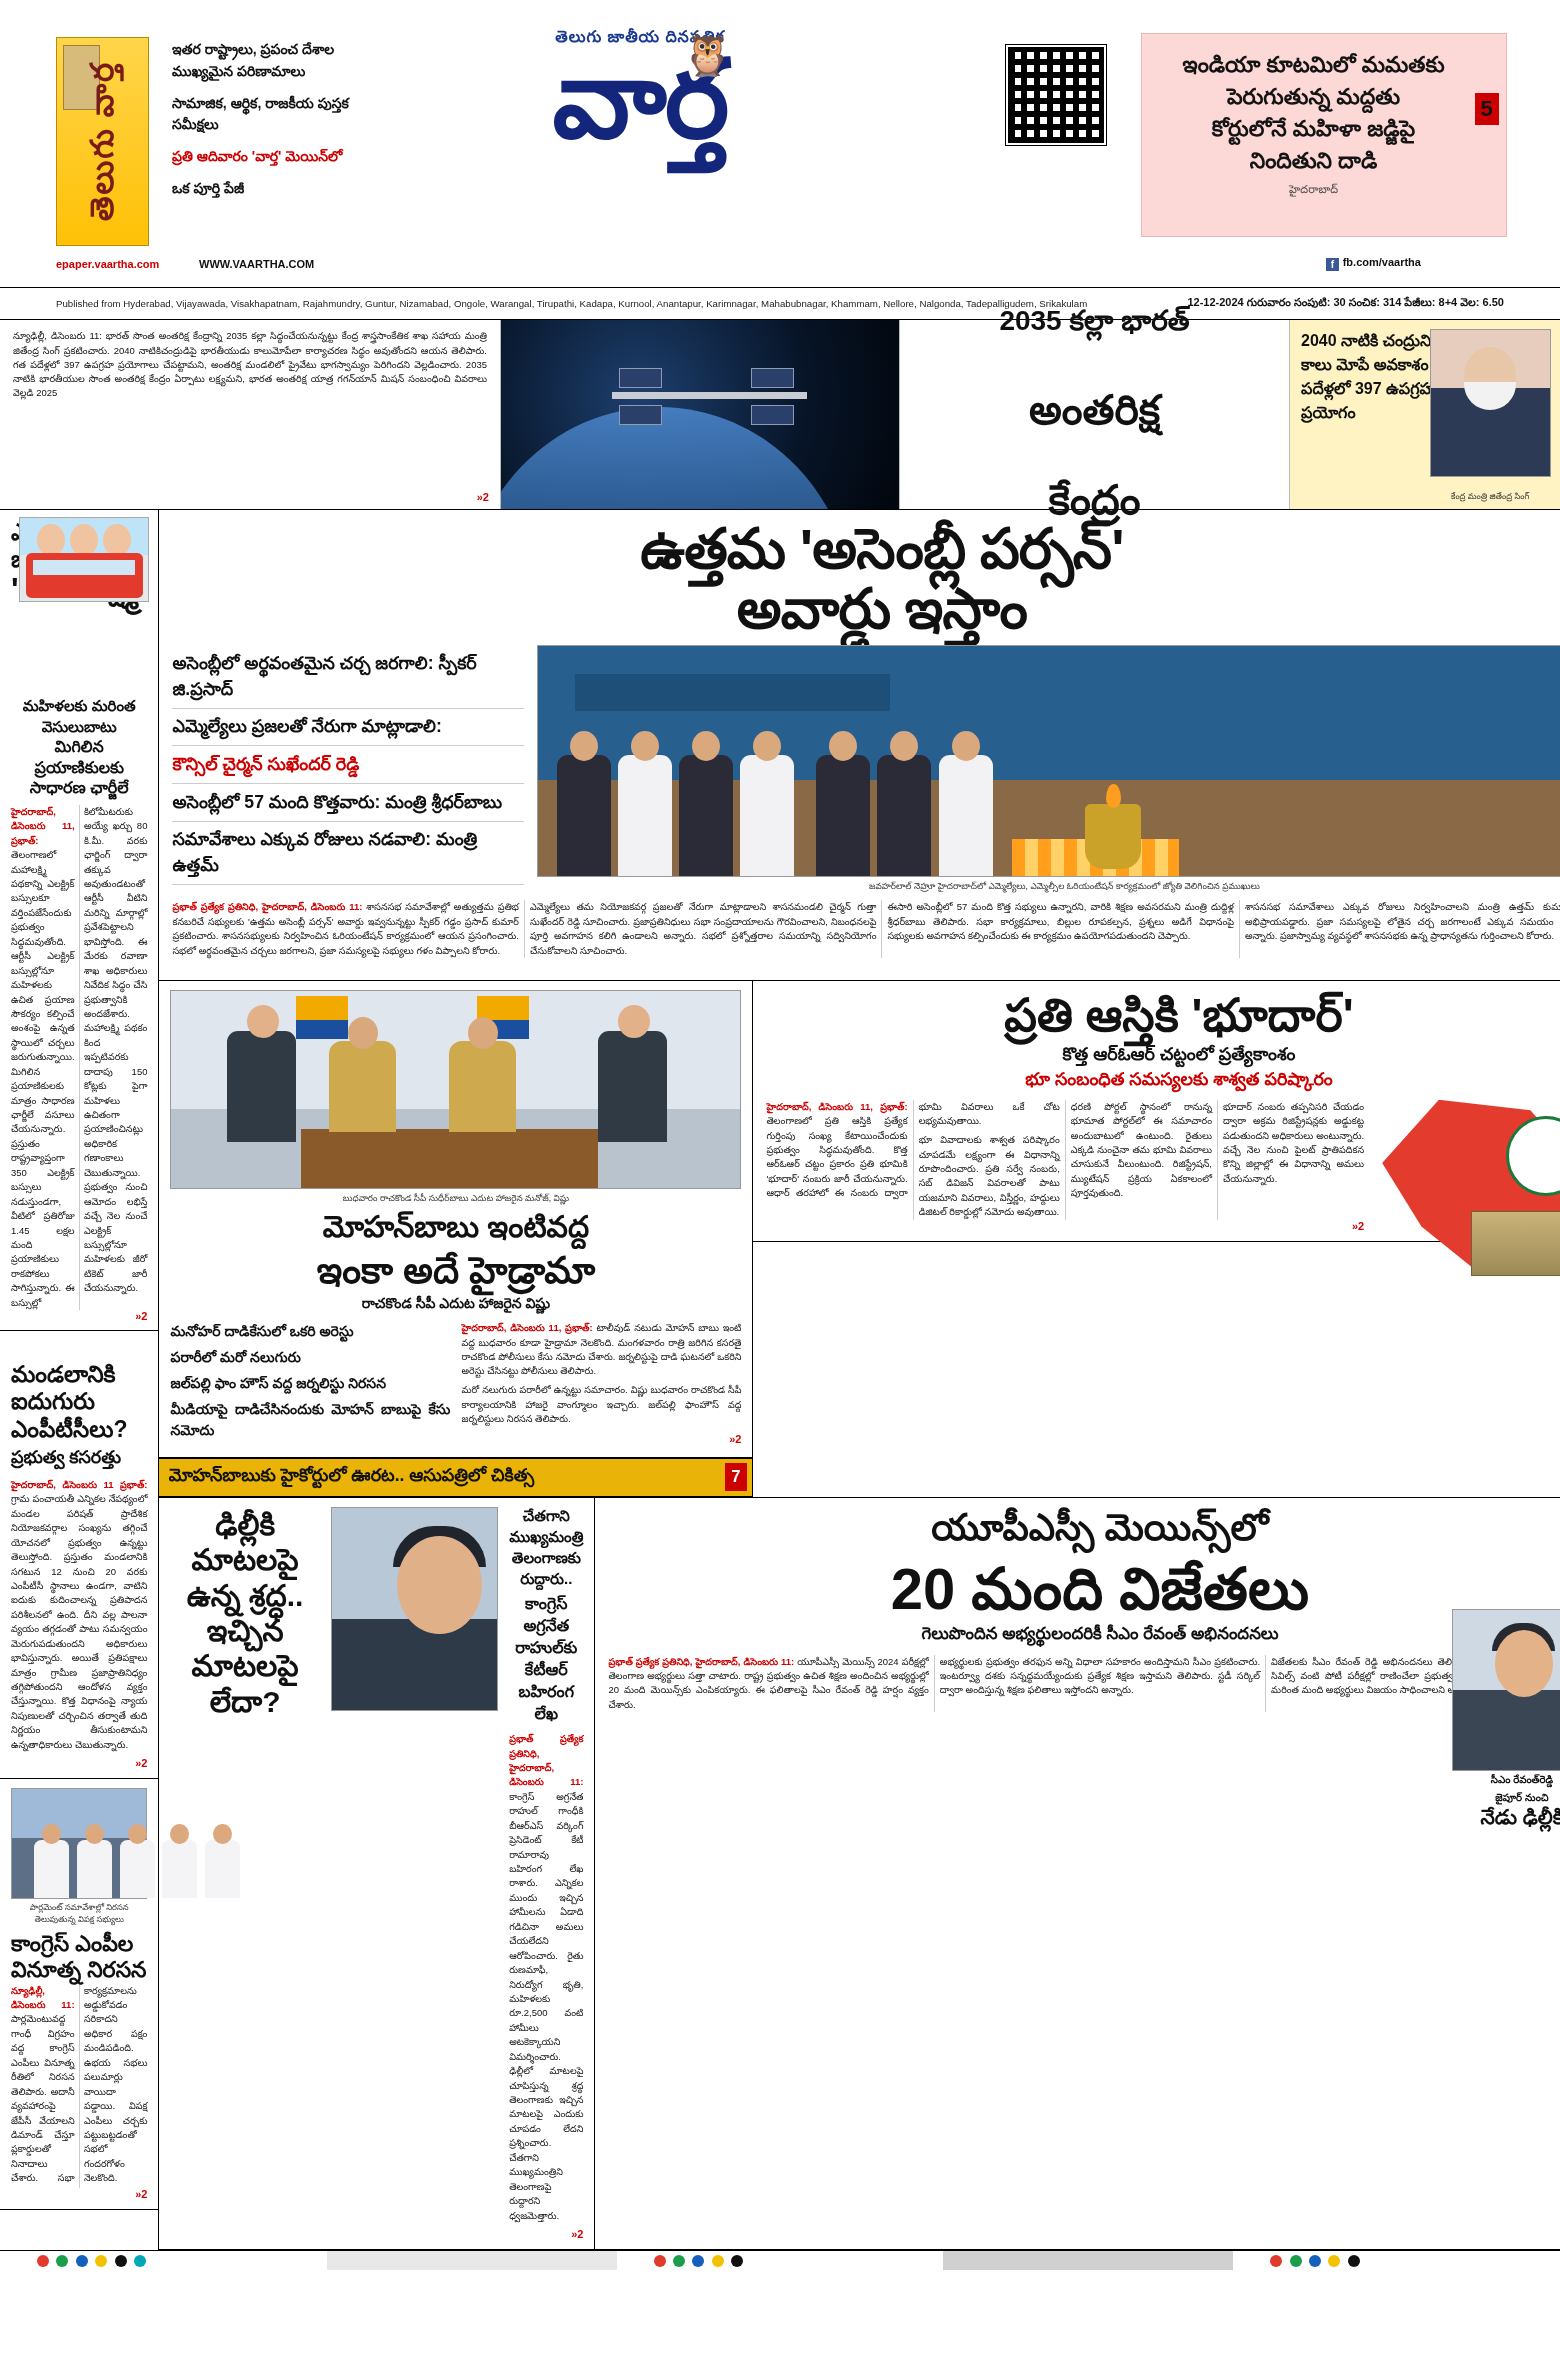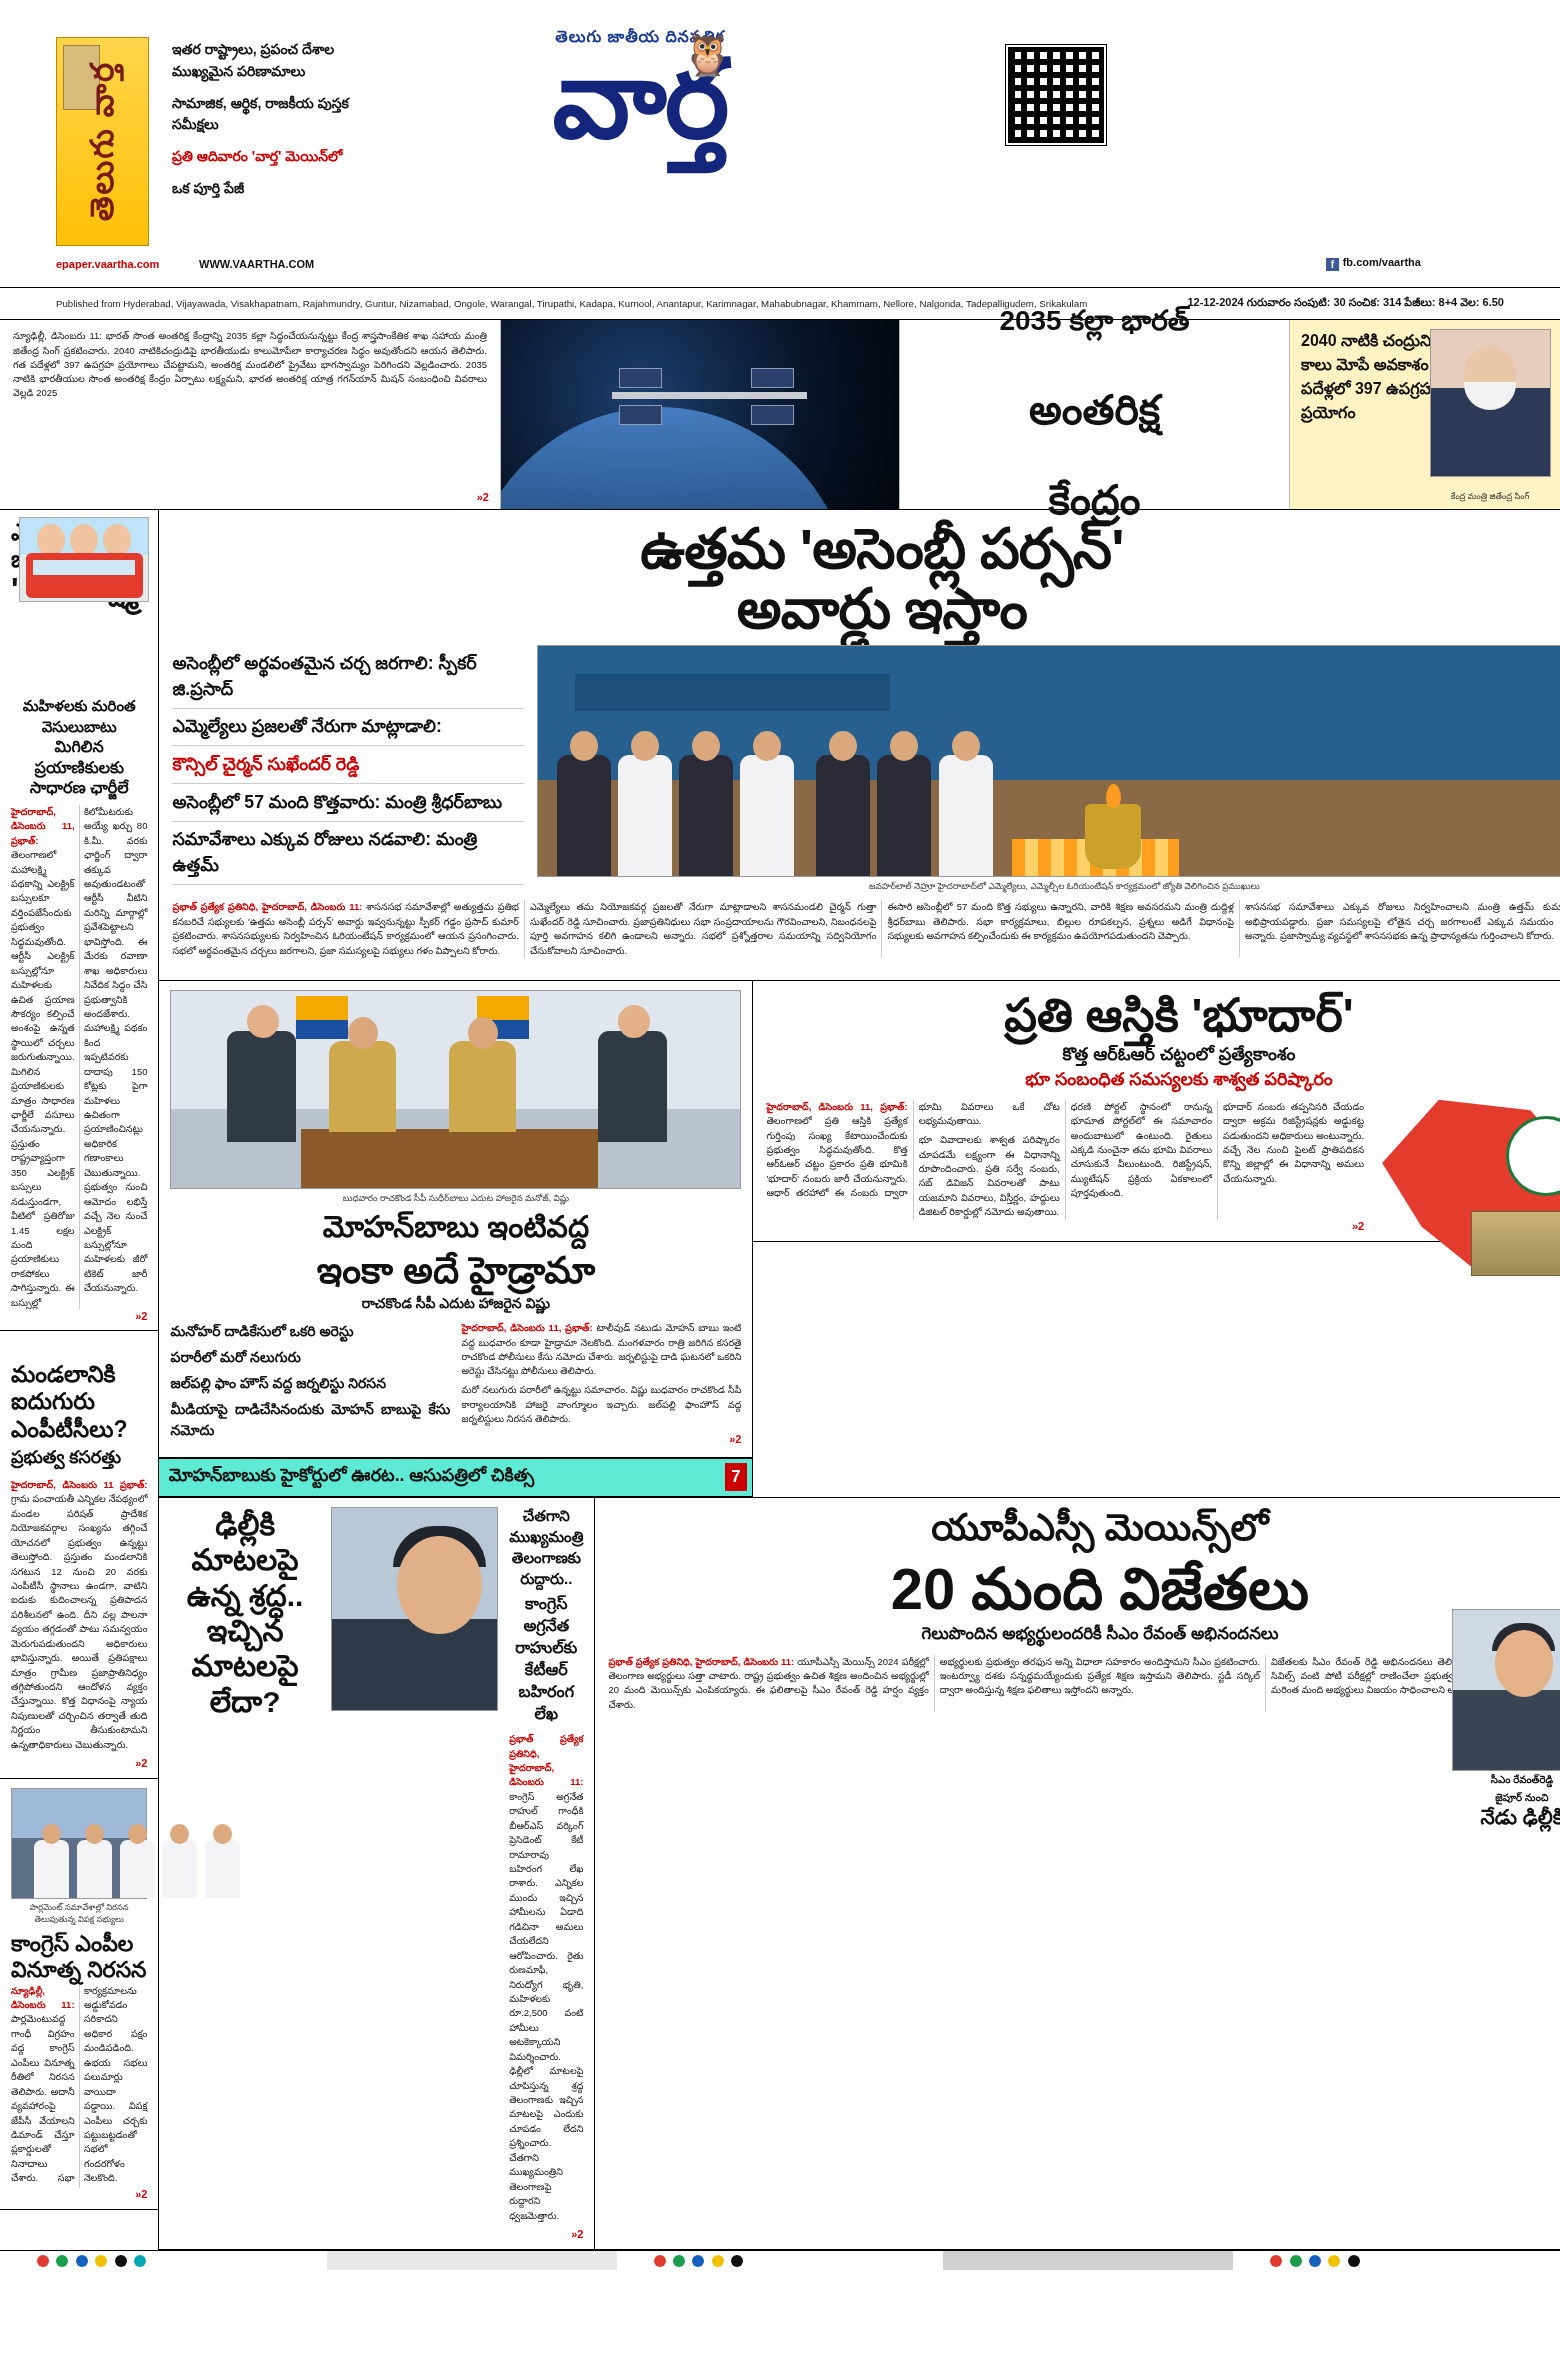--- a/index.html
+++ b/index.html
@@ -162,21 +162,21 @@
   .mb-photo .c1{left:158px}.mb-photo .c2{left:278px}
   .mb-photo .civ { position:absolute; bottom:46px; width:69px; height:111px; background:#2f3a44; border-radius:11px 11px 0 0;}
   .mb-photo .civ .h { position:absolute; left:19.5px; top:-26px; width:32px; height:33px; background:#e2b089; border-radius:50%; }
   .mb-photo .v1{left:56px}.mb-photo .v2{left:427px}
   .mb-cap { font-size:8.8px; color:#333; text-align:center; margin:3.7px 0 5.6px; }
   .mb-h1 { text-align:center; font-size:30px; font-weight:bold; }
   .mb-h2 { text-align:center; font-size:37px; font-weight:bold; line-height:1.1; }
   .mb-sub { text-align:center; font-size:14px; font-weight:bold; margin:3.7px 0 5.6px; }
   .mb-cols { display:flex; gap:11px; }
   .mb-cols > div { flex:1; }
-  .mb-strip { background:#5eead4; border-top:0.9px solid #000; border-bottom:0.9px solid #000; padding:5.6px 9.3px;
+  .mb-strip { background:#eab308; border-top:0.9px solid #000; border-bottom:0.9px solid #000; padding:5.6px 9.3px;
               font-size:17.6px; font-weight:bold; position:relative; }
   .mb-strip .badge { position:absolute; right:5.6px; top:3.7px; width:22px; height:28px; background:#c00; color:#fff;
                      display:flex; align-items:center; justify-content:center; font-size:16.7px; }
 
   
   .bd-wrap { padding:9.3px 13px; border-bottom:0.9px solid #000; }
   .bd-h { text-align:center; font-size:46px; font-weight:bold; line-height:1.1; }
   .bd-s1 { text-align:center; font-size:17.6px; font-weight:bold; margin-top:3.7px; }
   .bd-s2 { text-align:center; font-size:17.6px; font-weight:bold; color:#c00; margin-bottom:5.6px; }
   .bd-cols { column-count:4; column-gap:11px; column-rule:0.9px solid #ccc; }
@@ -243,20 +243,28 @@
     </div>
 
     <div class="mh-title">
       <div class="mh-kicker">తెలుగు జాతీయ దినపత్రిక</div>
       <div class="mh-logo">వార్త</div>
     </div>
     <div class="mh-bird">🦉</div>
 
     <div class="qr"></div>
 
+    <div class="mh-right">
+      <div>ఇండియా కూటమిలో మమతకు</div>
+      <div>పెరుగుతున్న మద్దతు</div>
+      <div>కోర్టులోనే మహిళా జడ్జిపై</div>
+      <div>నిందితుని దాడి</div>
+      <div class="city">హైదరాబాద్</div>
+      <div class="page-badge">5</div>
+    </div>
 
     <div class="mh-epaper">epaper.vaartha.com</div>
     <div class="mh-web">WWW.VAARTHA.COM</div>
     <div class="mh-fb"><span class="fbi">f</span><span>fb.com/vaartha</span></div>
   </div>
 
   <div class="strap">
     <div class="left">Published from Hyderabad, Vijayawada, Visakhapatnam, Rajahmundry, Guntur, Nizamabad, Ongole, Warangal, Tirupathi, Kadapa, Kurnool, Anantapur, Karimnagar, Mahabubnagar, Khammam, Nellore, Nalgonda, Tadepalligudem, Srikakulam</div>
     <div class="right">12-12-2024 గురువారం సంపుటి: 30 సంచిక: 314 పేజీలు: 8+4 వెల: 6.50</div>
   </div>

